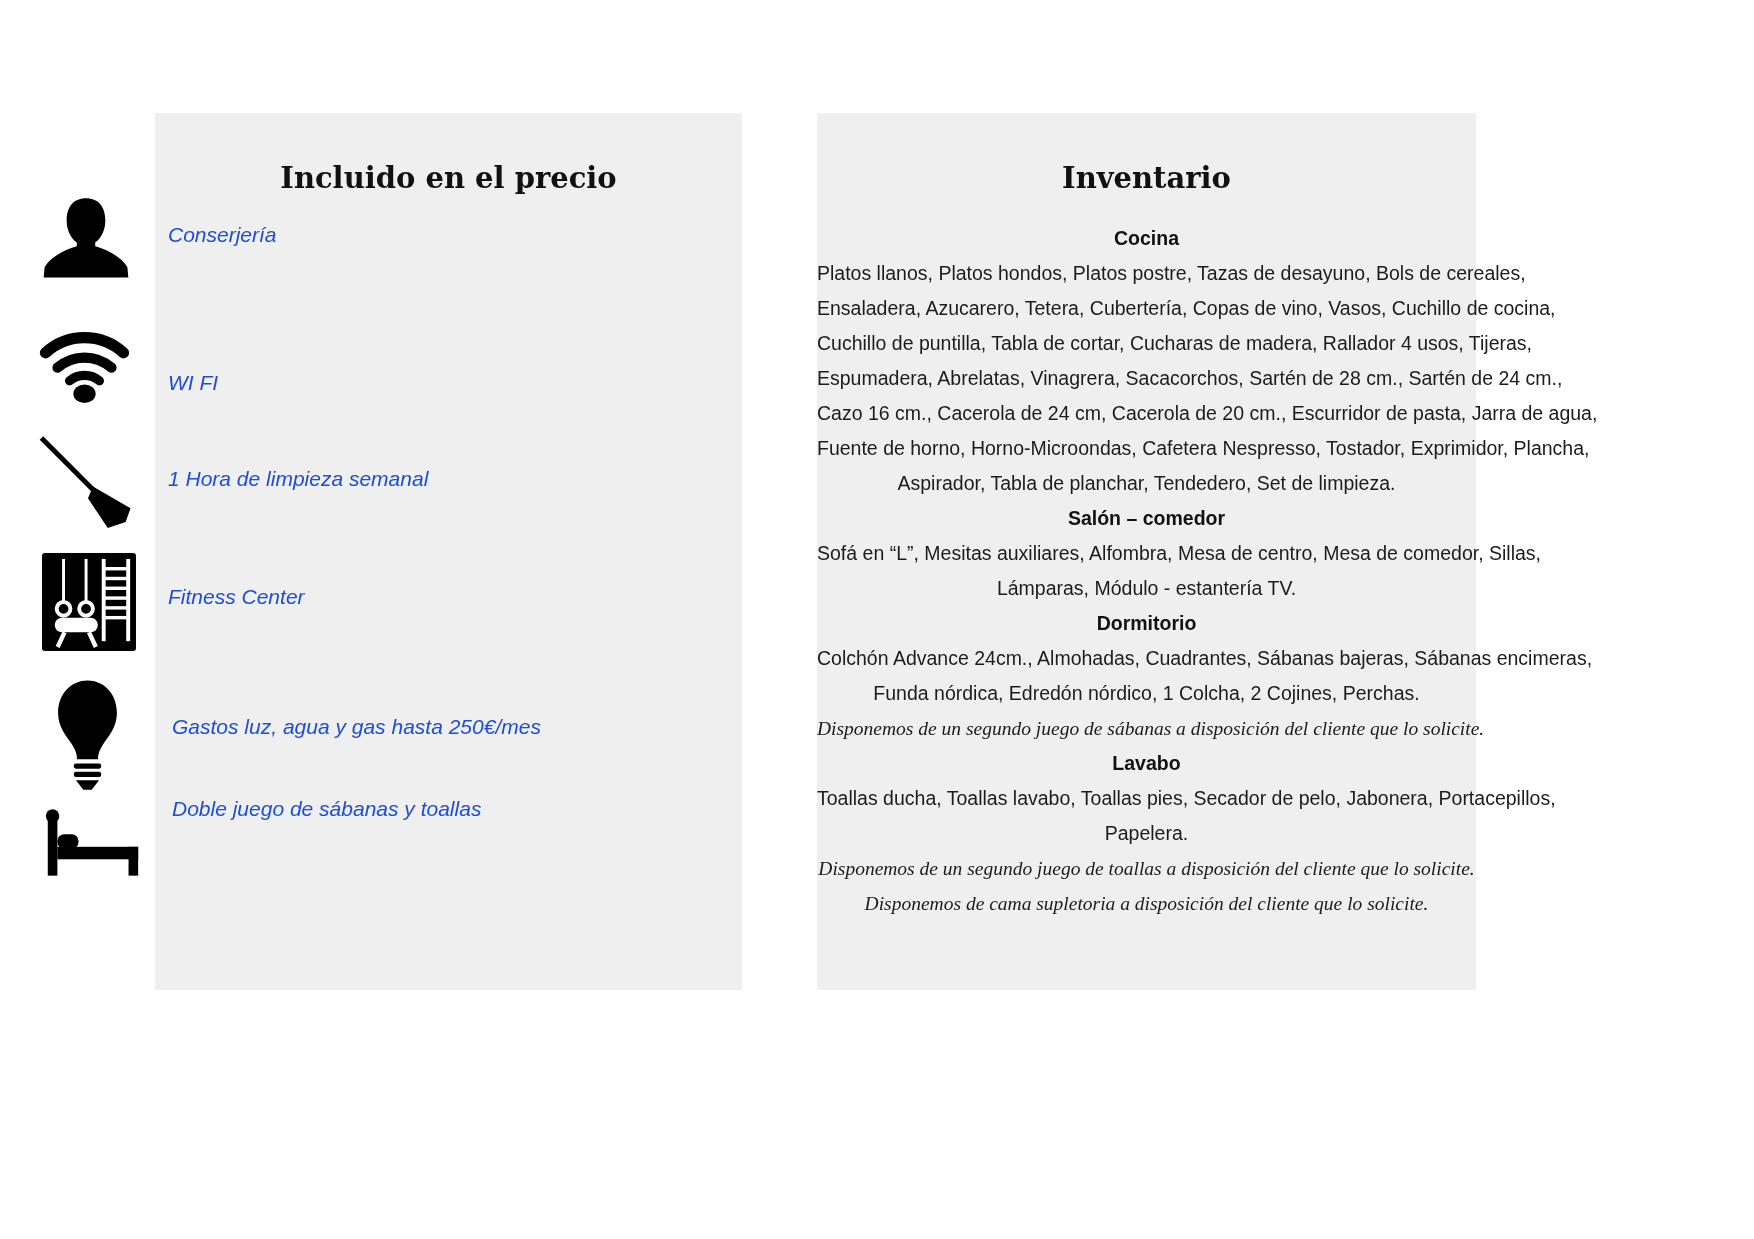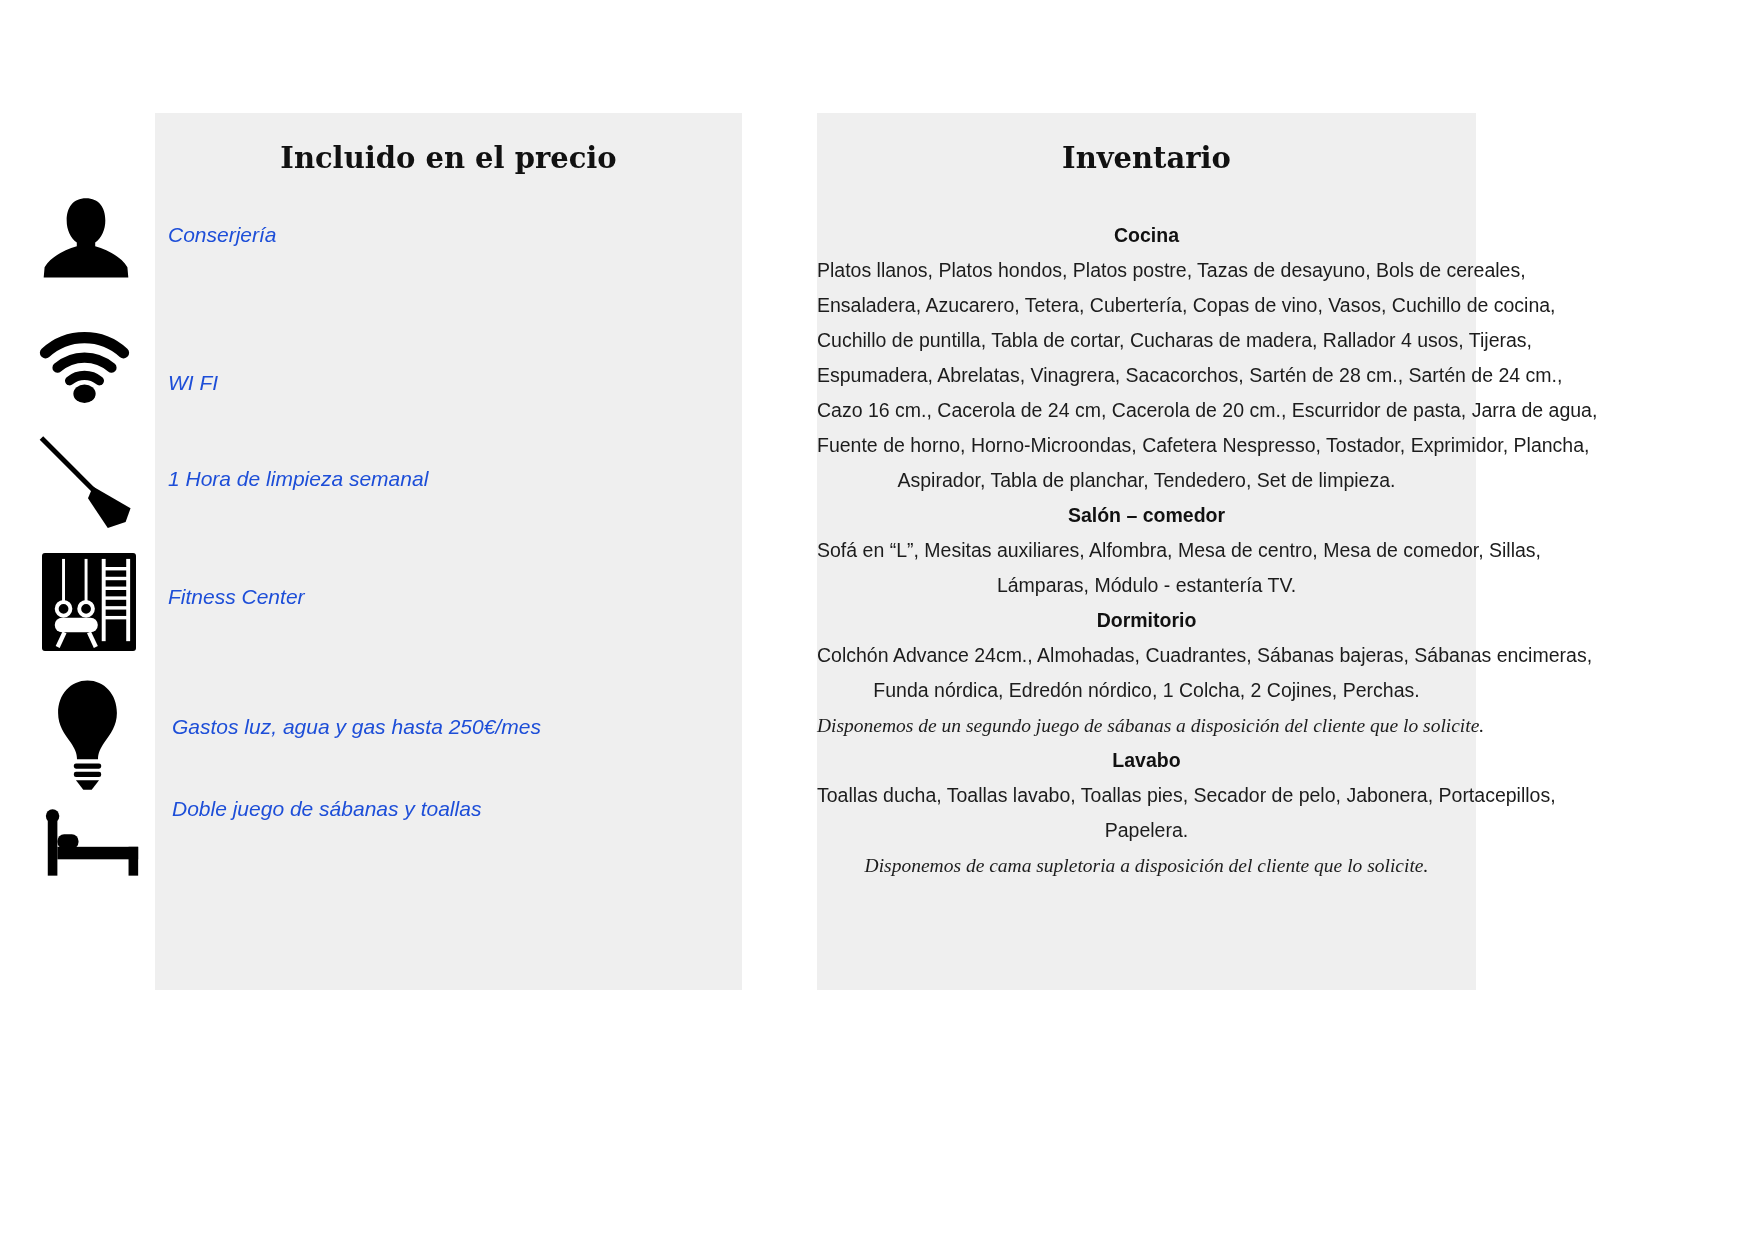--- a/index.html
+++ b/index.html
@@ -14,21 +14,21 @@
   }
   .panel{
     position:absolute;
     top:113px;
     height:877px;
     background:#efefef;
   }
   #left-panel{ left:155px; width:587px; }
   #right-panel{ left:817px; width:659px; }
   .panel-title{
-    padding-top:26px;
+    padding-top:46px;
     text-align:center;
     font-family:"DejaVu Serif", serif;
     font-weight:bold;
     font-size:29px;
     line-height:38px;
     color:#111;
   }
   
   .icon{ position:absolute; }
   .icon svg{ display:block; width:100%; height:100%; }
@@ -49,21 +49,21 @@
     font-style:italic;
   }
   .label-0{ top:221px; }
   .label-1{ top:333px;margin-top:36px; }
   .label-2{ top:465px; }
   .label-3{ top:583px; }
   .label-4{ top:713px; left:172px; }
   .label-5{ top:795px; left:172px; }
   
   #inventory-sections{
-    margin-top:41px;
+    margin-top:24px;
     text-align:center;
     font-size:19.5px;
   }
   .sec-heading{
     font-weight:bold;
     line-height:35px;
     color:#111;
   }
   .sec-line{
     line-height:35px;
@@ -173,18 +173,19 @@
         <div>
           <div class="sec-heading">Dormitorio</div>
           <div class="sec-line">Colchón Advance 24cm., Almohadas, Cuadrantes, Sábanas bajeras, Sábanas encimeras,</div>
           <div class="sec-line">Funda nórdica, Edredón nórdico, 1 Colcha, 2 Cojines, Perchas.</div>
           <div class="sec-note">Disponemos de un segundo juego de sábanas a disposición del cliente que lo solicite.</div>
         </div>
         <div>
           <div class="sec-heading">Lavabo</div>
           <div class="sec-line">Toallas ducha, Toallas lavabo, Toallas pies, Secador de pelo, Jabonera, Portacepillos,</div>
           <div class="sec-line">Papelera.</div>
+          <div class="sec-note">Disponemos de un segundo juego de toallas a disposición del cliente que lo solicite.</div>
           <div class="sec-note">Disponemos de cama supletoria a disposición del cliente que lo solicite.</div>
         </div>
       </div>
   </div>
 
 </div>
 
 </body></html>

